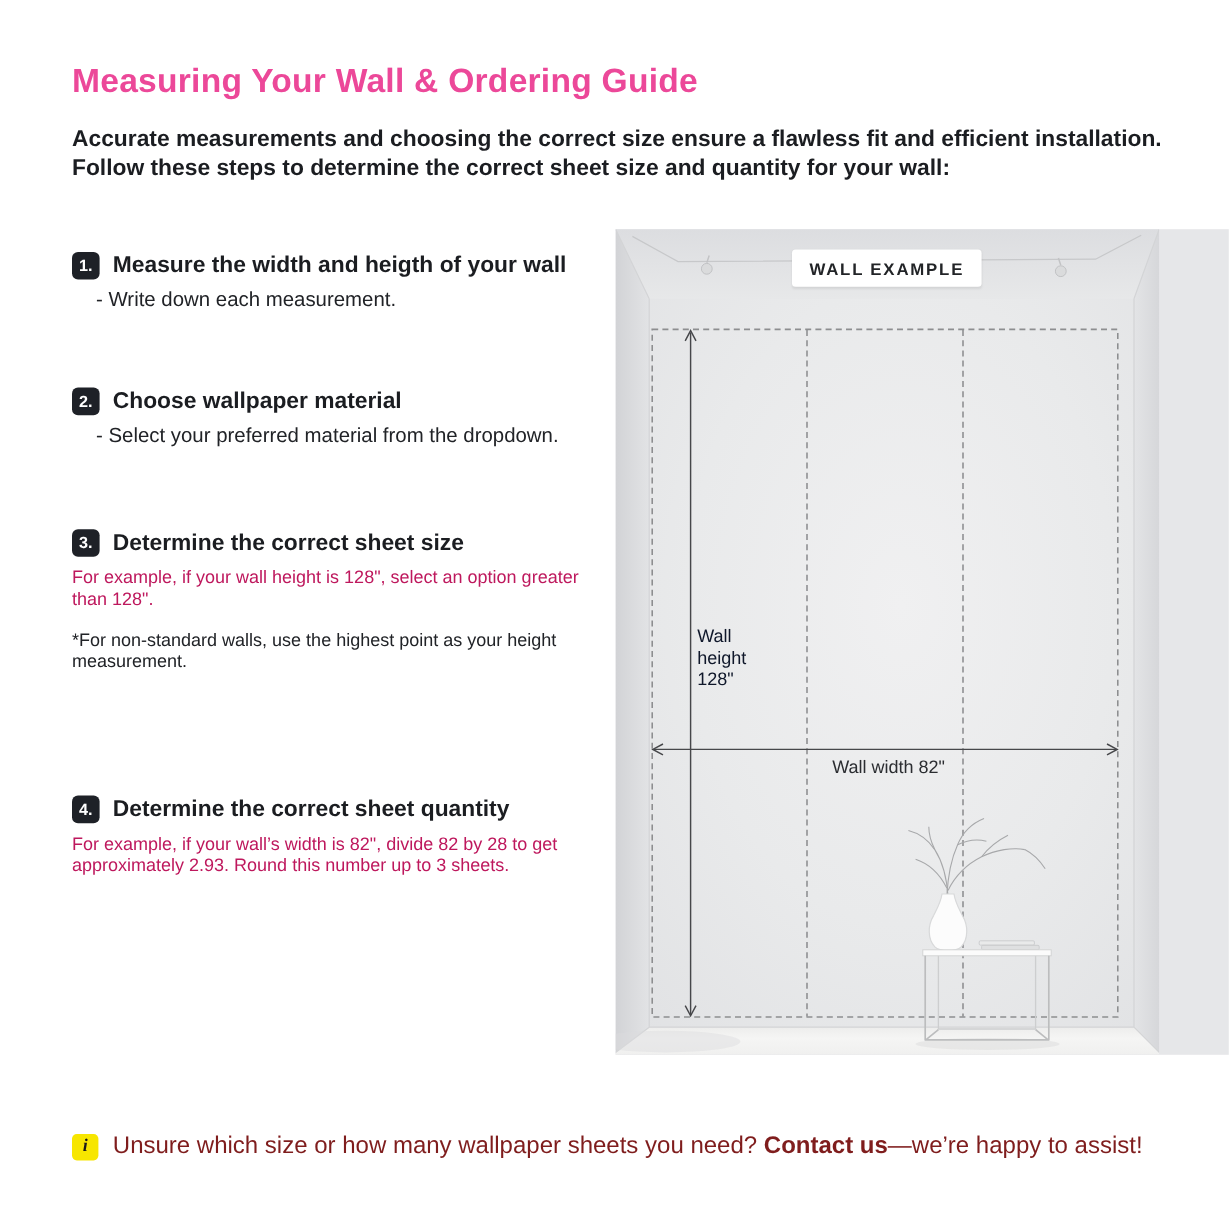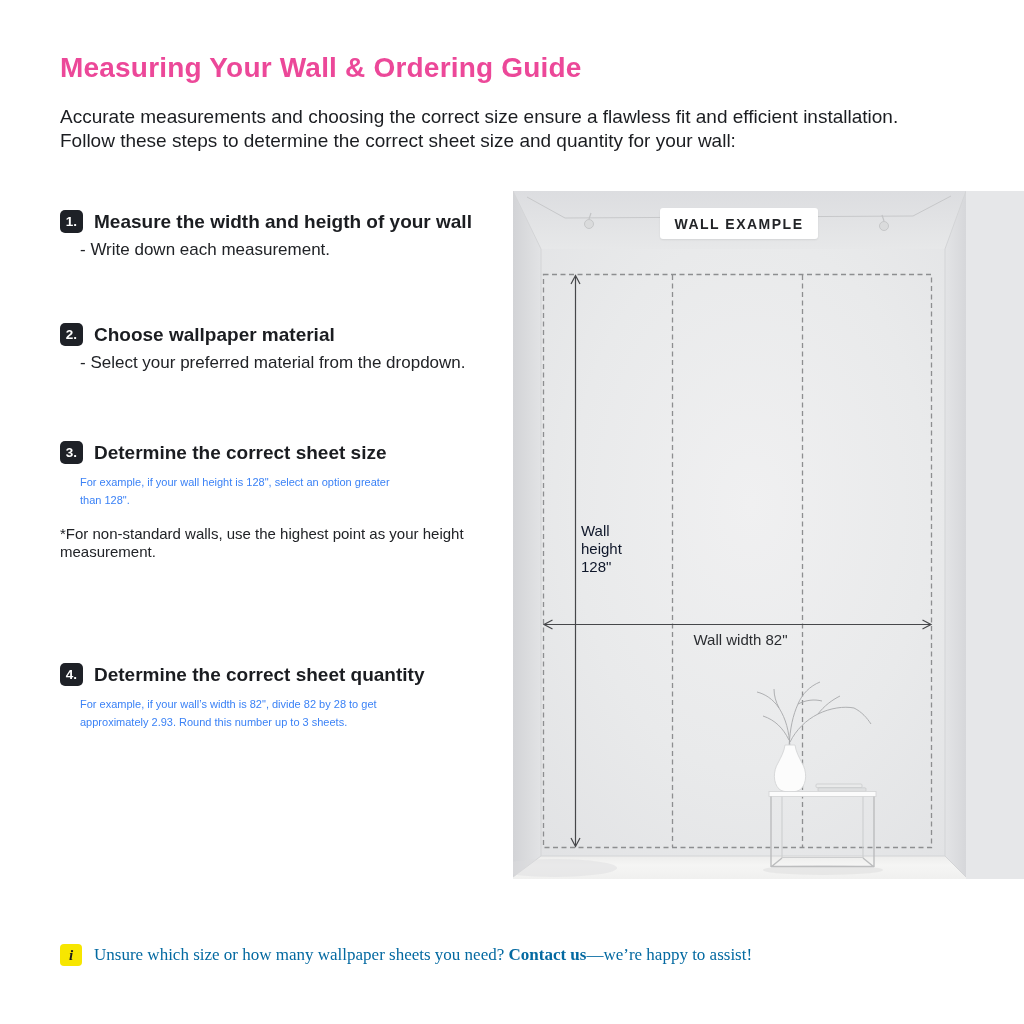--- a/index.html
+++ b/index.html
@@ -4,51 +4,51 @@
 <style>
   html,body{margin:0;padding:0;}
   body{
     width:1024px;height:1024px;background:#ffffff;position:relative;
     font-family:"Liberation Sans", sans-serif;color:#1d1f23;overflow:hidden;
   }
   .abs{position:absolute;}
   .pre{white-space:pre-line;}
 
   .page-title{left:60px;top:52px;font-size:28px;font-weight:700;letter-spacing:.2px;color:#ec4899;}
-  .intro{left:60px;top:105px;width:945px;font-size:19px;font-weight:400;line-height:24px;color:#1b1d21;}
+  .intro{left:60px;top:105px;width:945px;font-size:19px;font-weight:700;line-height:24px;color:#1b1d21;}
 
   .step{left:60px;width:470px;}
   .step-head{display:flex;align-items:center;gap:11px;}
   .step-badge{
     width:23px;height:23px;border-radius:5px;background:#1e2127;color:#ffffff;
     font-size:13.5px;font-weight:700;display:flex;align-items:center;justify-content:center;flex:0 0 auto;
   }
   .step-title{font-size:19px;font-weight:600;color:#1b1d21;}
   .step-body{font-size:17px;line-height:20.5px;margin-top:7px;color:#212327;margin-left:20px;}
-  .step-example{font-size:11px;line-height:18px;margin-top:9px;color:#3b82f6;margin-left:20px;}
+  .step-example{font-size:15px;line-height:18px;margin-top:9px;color:#be185d;}
   .step-note{font-size:15px;line-height:18px;margin-top:16px;color:#212327;}
 
   .photo{left:513px;top:191px;width:545px;height:688px;background:#e6e7e9;}
   .photo svg{position:absolute;left:0;top:0;}
   .wall-badge{
     left:147px;top:17px;width:158px;height:31px;background:#ffffff;border-radius:3px;
     display:flex;align-items:center;justify-content:center;
     font-size:14px;font-weight:700;letter-spacing:1.5px;color:#222427;
     box-shadow:0 1px 2px rgba(0,0,0,.08);
   }
   .wall-height-label{left:68px;top:331px;font-size:15px;line-height:18px;color:#0f172a;}
   .wall-width-label{left:120px;top:440px;width:215px;text-align:center;font-size:15px;color:#2b2d31;}
 
   .footer{left:60px;top:944px;display:flex;align-items:center;gap:12px;}
   .info-icon{
     width:22px;height:22px;border-radius:4px;background:#f7e600;flex:0 0 auto;
     display:flex;align-items:center;justify-content:center;
     font-family:"Liberation Serif", serif;font-style:italic;font-weight:700;font-size:15px;color:#1a1a1a;
   }
-  .footer-text{font-size:17px;color:#0369a1;font-family:Liberation Serif, serif;}
+  .footer-text{font-size:20px;color:#7f1d1d;}
   .footer-text b{font-weight:700;}
 </style>
 </head>
 <body>
 
 <div class="abs page-title">Measuring Your Wall &amp; Ordering Guide</div>
 
 <div class="abs intro pre">Accurate measurements and choosing the correct size ensure a flawless fit and efficient installation.
 Follow these steps to determine the correct sheet size and quantity for your wall:</div>
 

